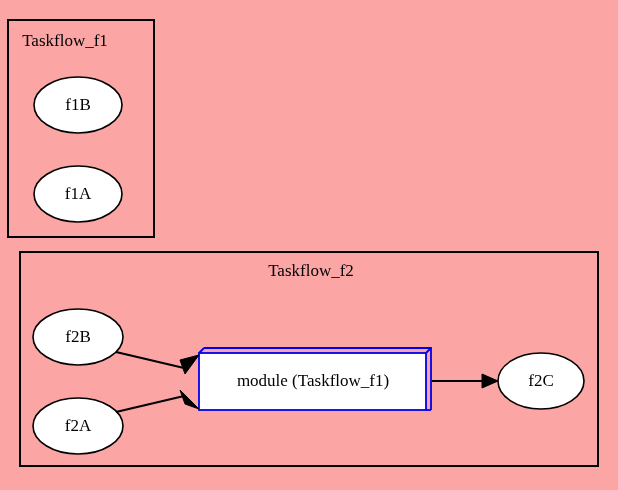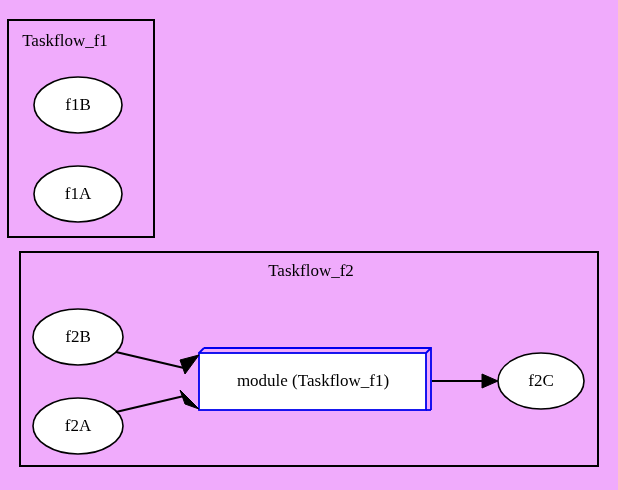--- a/index.html
+++ b/index.html
@@ -4,21 +4,21 @@
 <style>
   html, body {
     margin: 0;
     padding: 0;
     background: #ffffff;
   }
   #canvas {
     position: relative;
     width: 618px;
     height: 490px;
-    background: #f0abfc;
+    background: #fca5a5;
     overflow: hidden;
     font-family: "Liberation Serif", "DejaVu Serif", serif;
     text-align: right;
   }
   svg#graph {
     display: block;
     width: 618px;
     height: 490px;
   }
   .cluster-rect {

